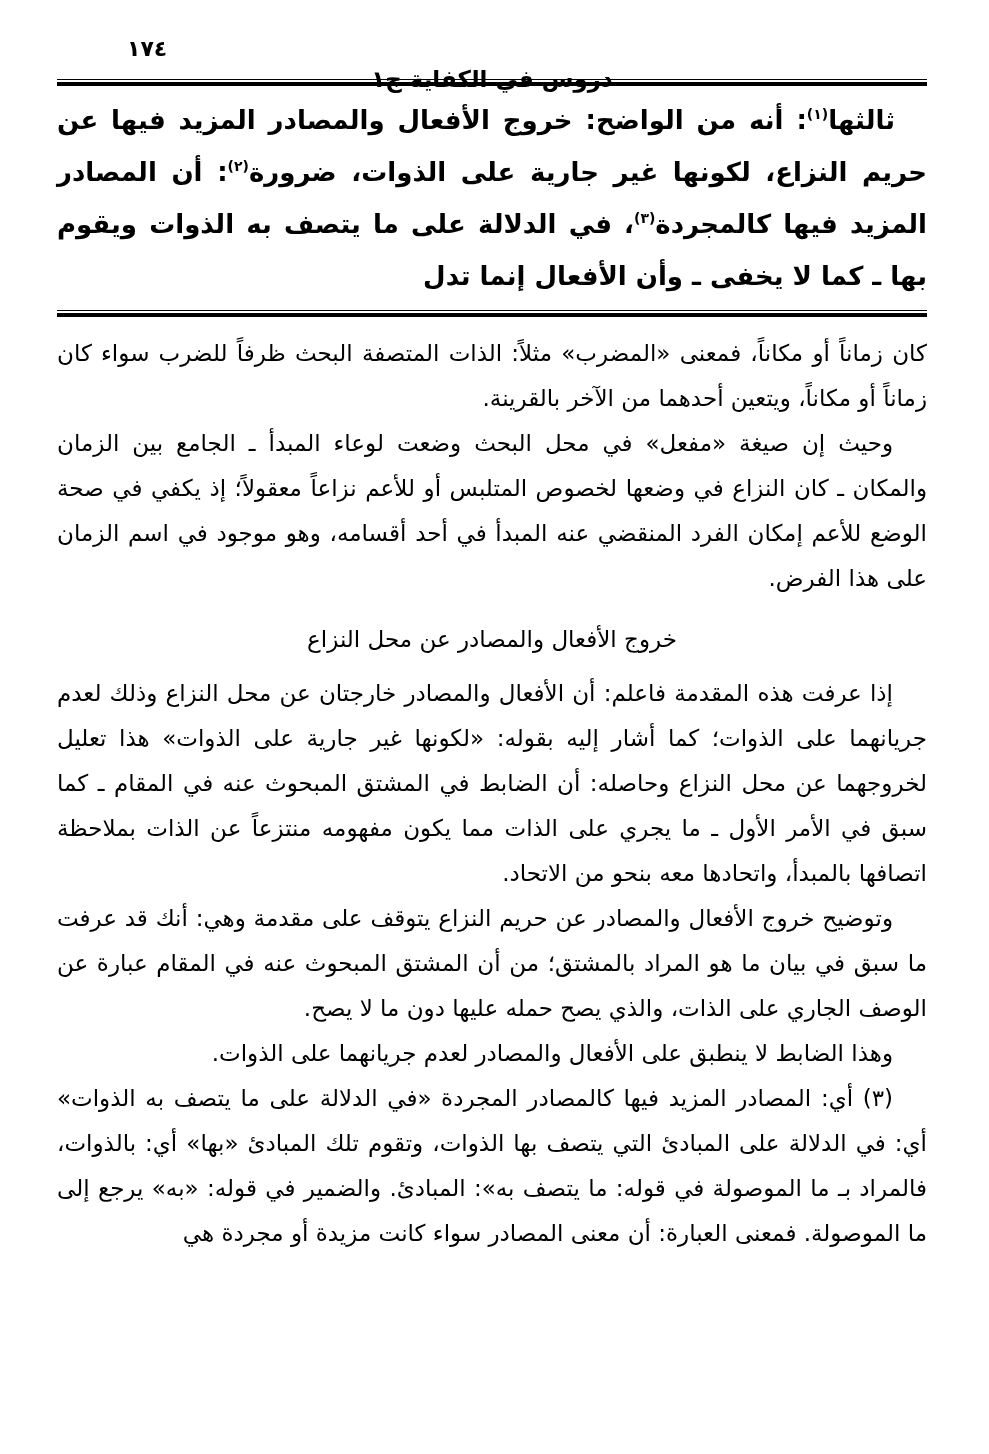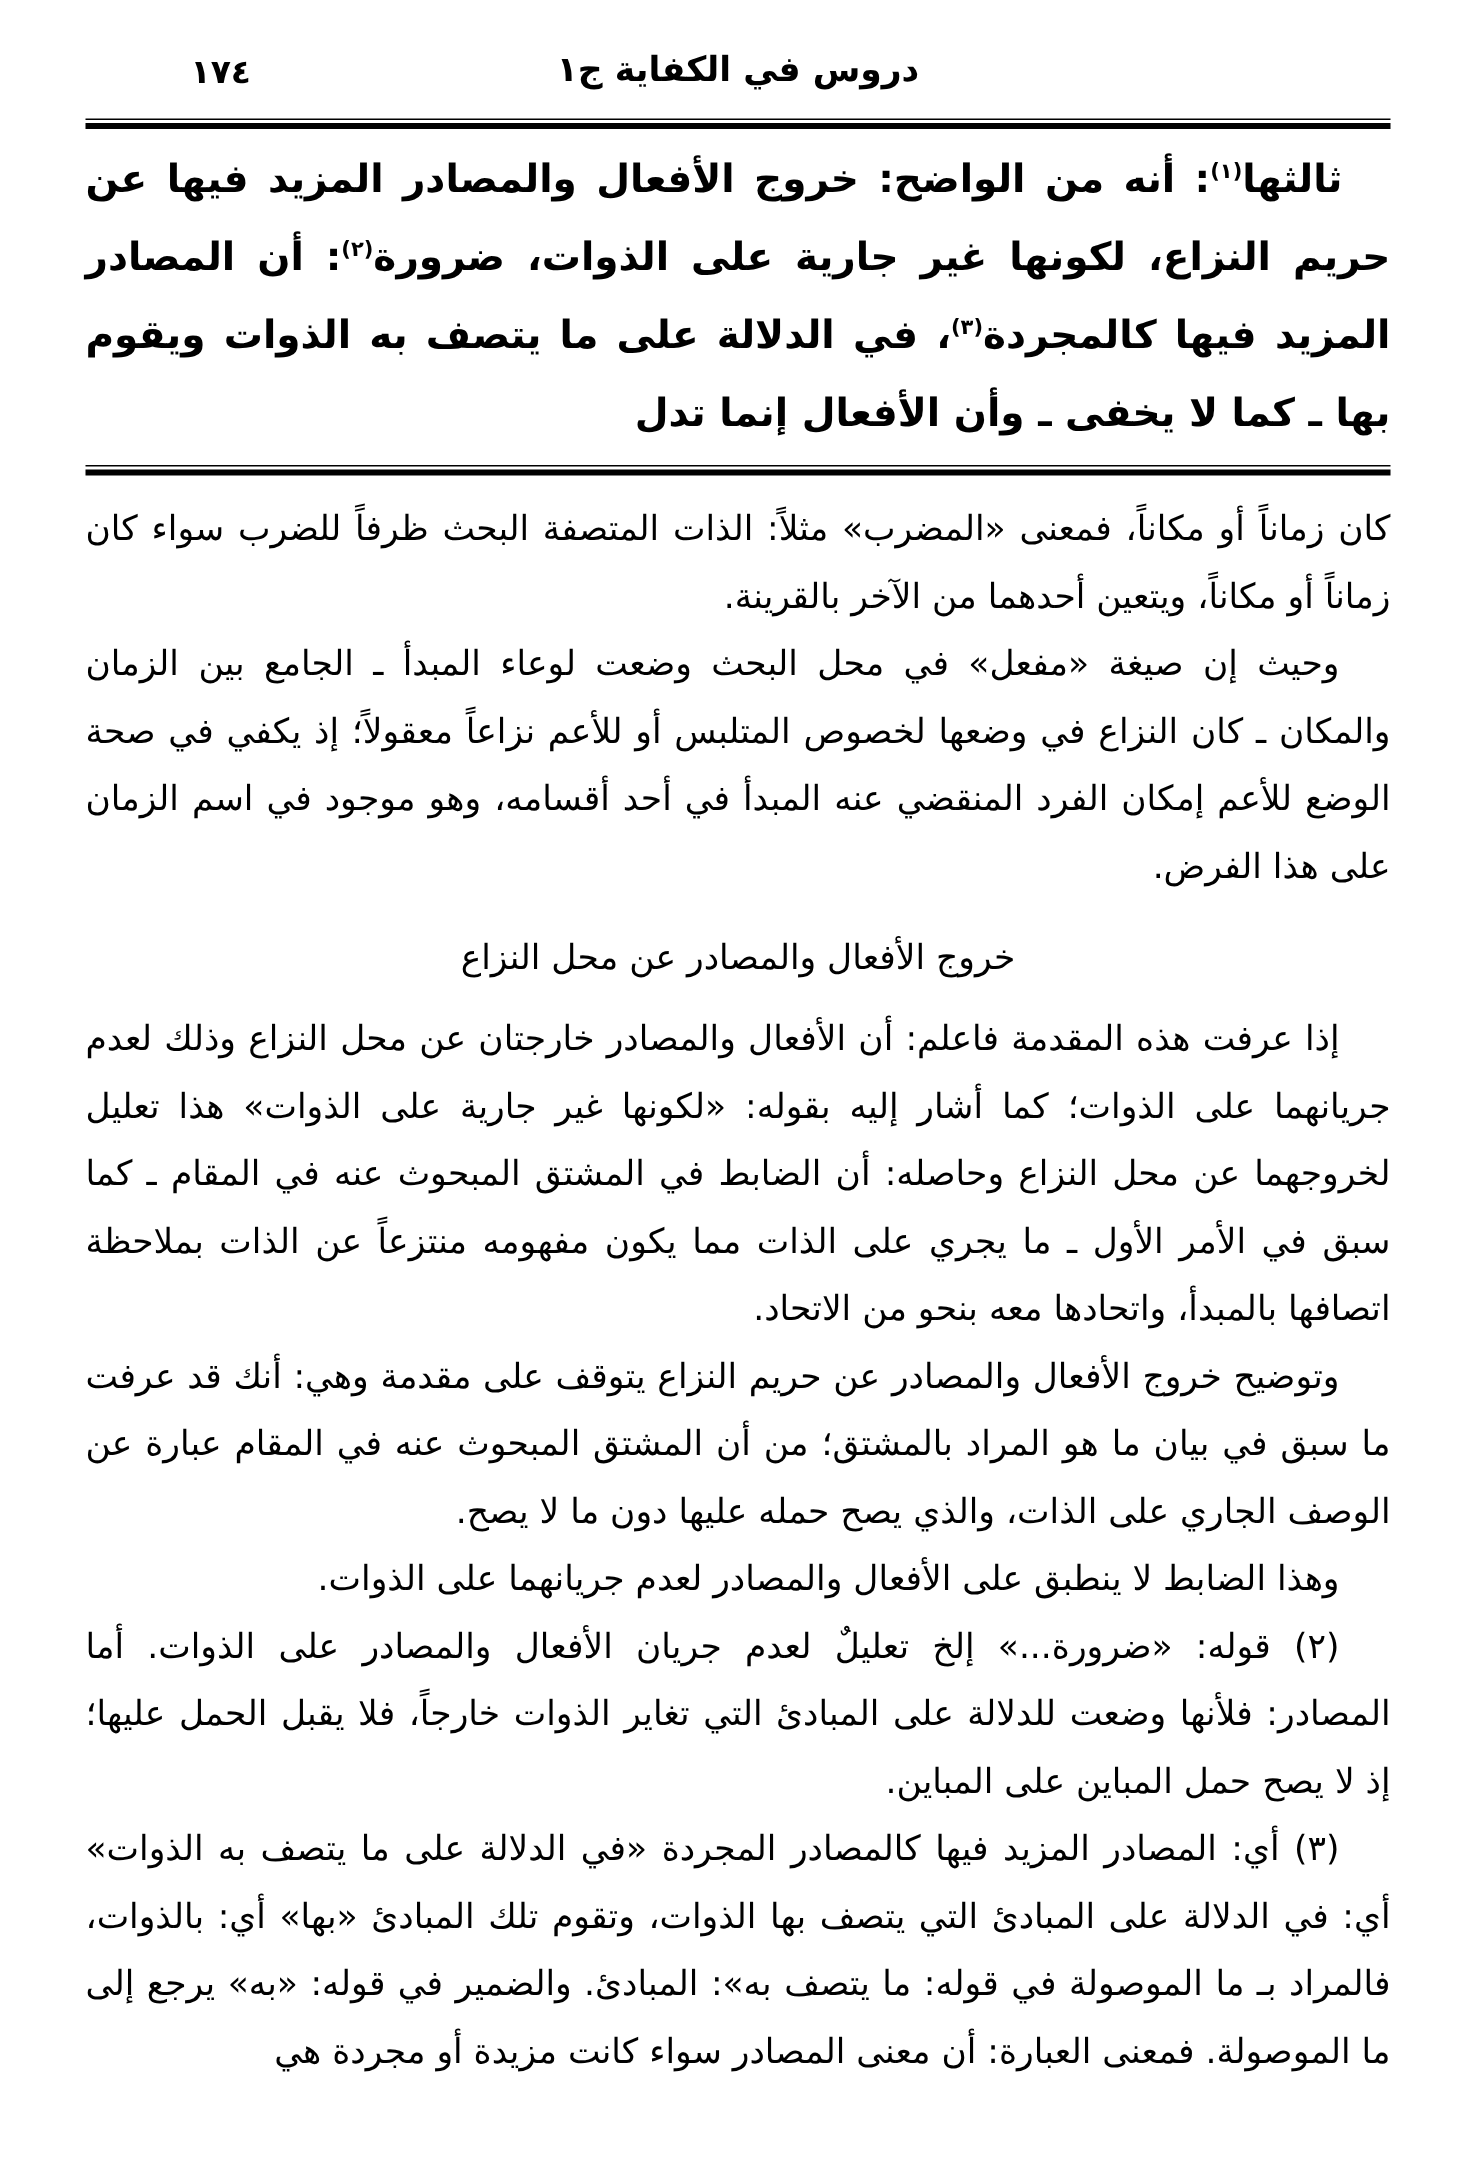--- a/index.html
+++ b/index.html
@@ -28,20 +28,21 @@
     height: 36px;
   }
   .book-title {
     position: absolute;
     right: 0;
     left: 0;
     text-align: center;
     font-size: 23px;
     font-weight: bold;
     letter-spacing: 0;
+    margin-top: 32px;
   }
   .page-number {
     position: absolute;
     left: 70px; 
     top: 2px;
     font-size: 22px;
     font-weight: bold;
   }
   .rule {
     height: 2px;
@@ -116,18 +117,17 @@
 
     <div class="commentary">
       <p class="no-indent">كان زماناً أو مكاناً، فمعنى «المضرب» مثلاً: الذات المتصفة البحث ظرفاً للضرب سواء كان زماناً أو مكاناً، ويتعين أحدهما من الآخر بالقرينة.</p>
       <p>وحيث إن صيغة «مفعل» في محل البحث وضعت لوعاء المبدأ ـ الجامع بين الزمان والمكان ـ كان النزاع في وضعها لخصوص المتلبس أو للأعم نزاعاً معقولاً؛ إذ يكفي في صحة الوضع للأعم إمكان الفرد المنقضي عنه المبدأ في أحد أقسامه، وهو موجود في اسم الزمان على هذا الفرض.</p>
 
       <div class="section-heading">خروج الأفعال والمصادر عن محل النزاع</div>
 
       <p>إذا عرفت هذه المقدمة فاعلم: أن الأفعال والمصادر خارجتان عن محل النزاع وذلك لعدم جريانهما على الذوات؛ كما أشار إليه بقوله: «لكونها غير جارية على الذوات» هذا تعليل لخروجهما عن محل النزاع وحاصله: أن الضابط في المشتق المبحوث عنه في المقام ـ كما سبق في الأمر الأول ـ ما يجري على الذات مما يكون مفهومه منتزعاً عن الذات بملاحظة اتصافها بالمبدأ، واتحادها معه بنحو من الاتحاد.</p>
       <p>وتوضيح خروج الأفعال والمصادر عن حريم النزاع يتوقف على مقدمة وهي: أنك قد عرفت ما سبق في بيان ما هو المراد بالمشتق؛ من أن المشتق المبحوث عنه في المقام عبارة عن الوصف الجاري على الذات، والذي يصح حمله عليها دون ما لا يصح.</p>
       <p>وهذا الضابط لا ينطبق على الأفعال والمصادر لعدم جريانهما على الذوات.</p>
-      <p>(٢) قوله: «ضرورة...» إلخ تعليلٌ لعدم جريان الأفعال والمصادر على الذوات. أما المصادر: فلأنها وضعت للدلالة على المبادئ التي تغاير الذوات خارجاً، فلا يقبل الحمل عليها؛ إذ لا يصح حمل المباين على المباين.</p>
       <p>(٣) أي: المصادر المزيد فيها كالمصادر المجردة «في الدلالة على ما يتصف به الذوات» أي: في الدلالة على المبادئ التي يتصف بها الذوات، وتقوم تلك المبادئ «بها» أي: بالذوات، فالمراد بـ ما الموصولة في قوله: ما يتصف به»: المبادئ. والضمير في قوله: «به» يرجع إلى ما الموصولة. فمعنى العبارة: أن معنى المصادر سواء كانت مزيدة أو مجردة هي</p>
     </div>
   </div>
 
 </div>
 
 </body></html>

